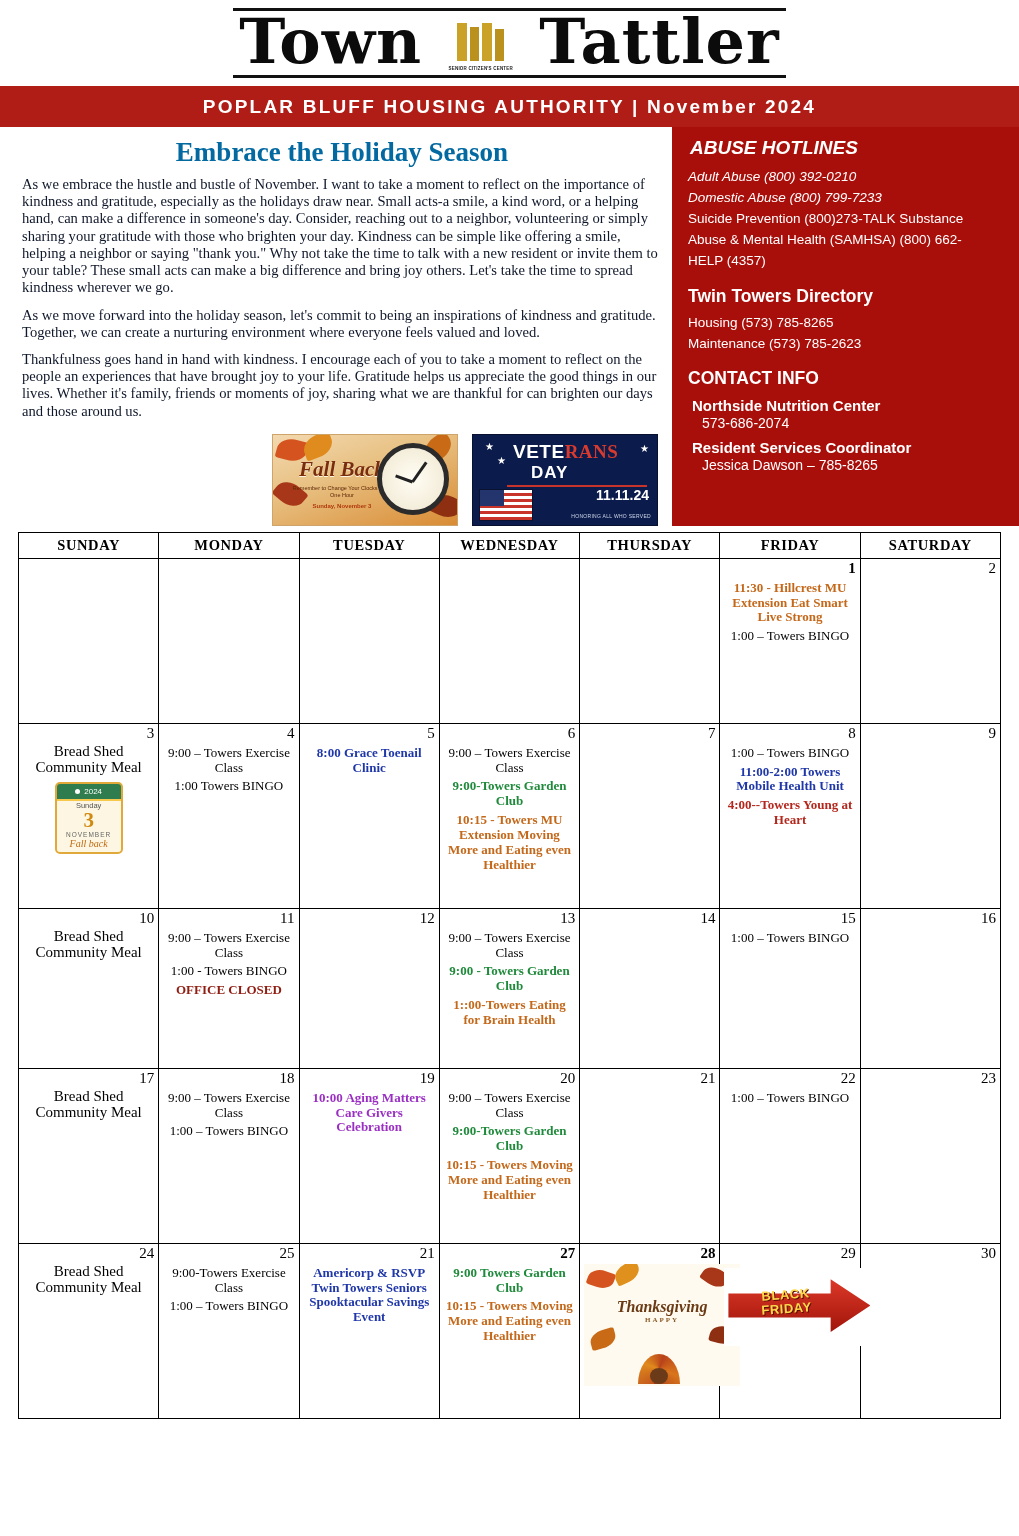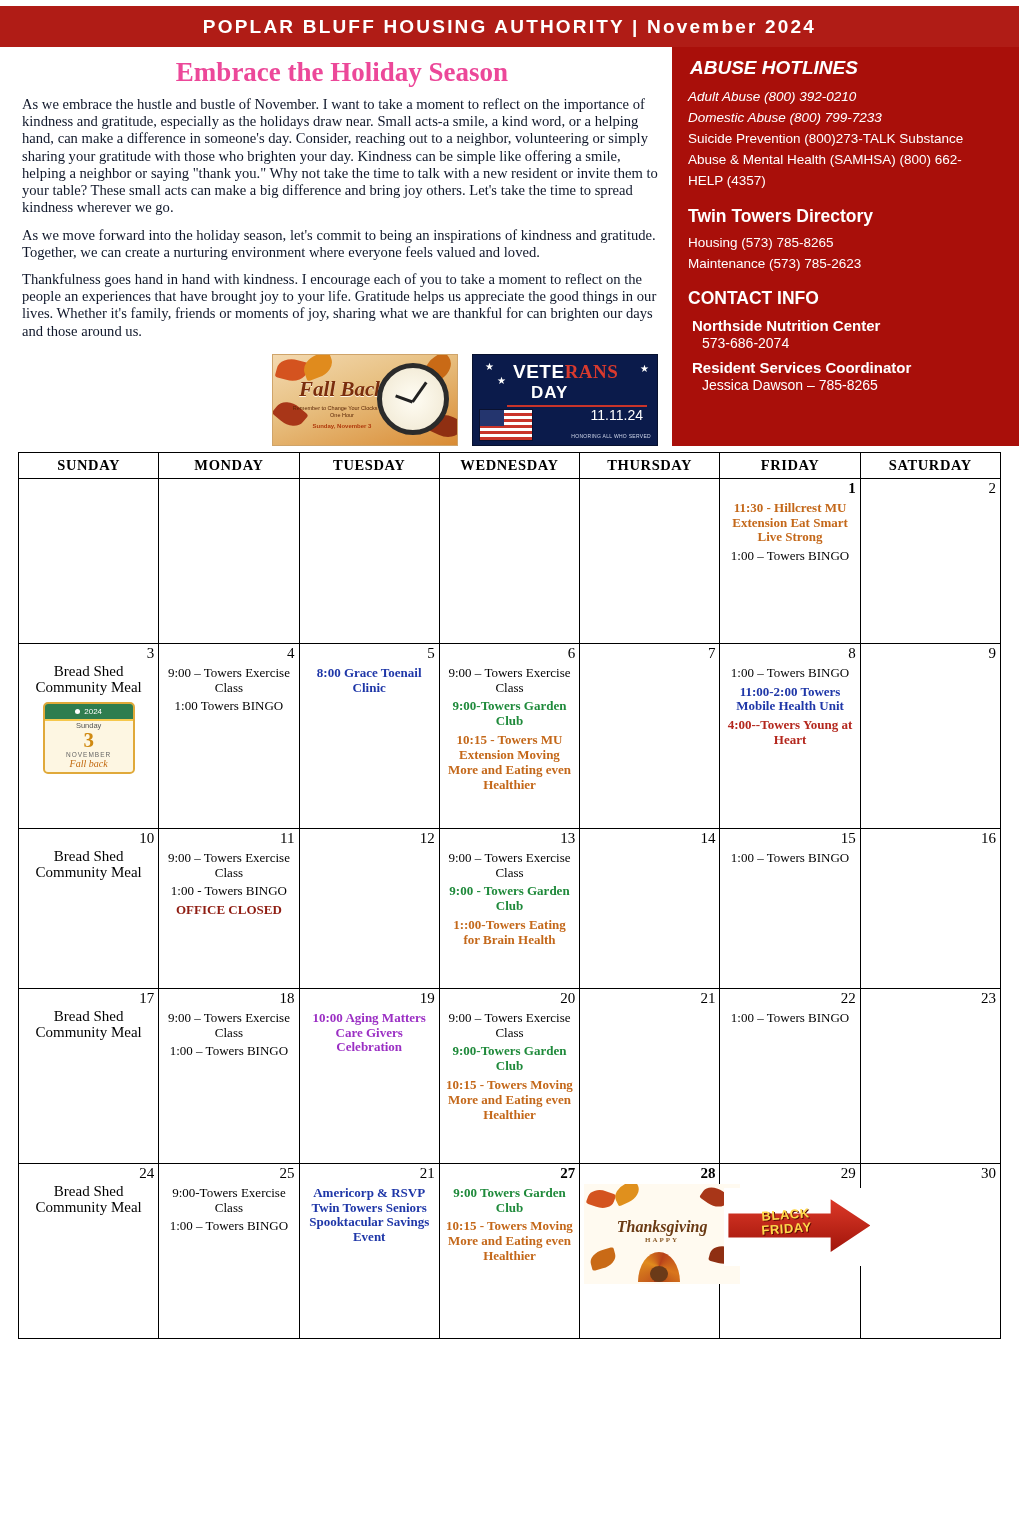--- a/index.html
+++ b/index.html
@@ -76,21 +76,21 @@
   .left-col { width: 672px; padding: 4px 10px 0 22px; position: relative; }
   .right-col {
     width: 347px;
     background: #a90f0a;
     color: #fff;
     padding: 10px 14px 6px 16px;
   }
 
   .article-title {
     text-align: center;
-    color: #ec4899;
+    color: #0369a1;
     font-weight: bold;
     font-size: 27px;
     margin: 6px 0 8px 0;
     font-family: "Liberation Serif", serif;
   }
   .article p {
     color: #0f172a;
     font-weight: normal;
     font-size: 14.6px;
     line-height: 1.18;
@@ -194,22 +194,22 @@
   .vet-rule { position:absolute; left:34px; top:50px; width:140px; height:2px; background:#c9342a;}
   .vet-flag {
     position:absolute; left:6px; top:54px; width:54px; height:32px;
     background: repeating-linear-gradient(#fff 0 3px,#c9342a 3px 6px);
     border:1px solid #0a1231;
   }
   .vet-flag:after{
     content:""; position:absolute; left:0; top:0; width:24px; height:16px; background:#24356e;
   }
   .vet-date {
-    position:absolute; right: 14px; top: 52px; font-family:"Liberation Sans",sans-serif;
-    font-weight:normal; font-size: 14px; color:#fff;
+    position:absolute; right: 8px; top: 52px; font-family:"Liberation Sans",sans-serif;
+    font-weight:bold; font-size: 14px; color:#fff;
   }
   .vet-note {
     position:absolute; right: 6px; bottom: 6px; font-family:"Liberation Sans",sans-serif;
     font-size: 5px; color:#cfd6ea; letter-spacing:.3px;
   }
   .vet-star { position:absolute; color:#fff; font-size:10px; }
 
   
   table.cal {
     border-collapse: collapse;
@@ -258,39 +258,39 @@
   .c-black { color: #000; }
   .sunday-label {
     text-align: center;
     font-size: 15px;
     line-height: 1.12;
     margin-top: 1px;
   }
 
   
   .mini-cal {
-    width: 92px; height: 72px; margin: 6px auto 0 auto;
+    width: 68px; height: 72px; margin: 6px auto 0 auto;
     background: #f6c84c; border: 2px solid #e0a93a; border-radius: 5px;
     position: relative; overflow: hidden;
   }
   .mini-cal .top {
     height: 15px; background: #2f7d4f; color: #fff;
     font-family:"Liberation Sans",sans-serif; font-size: 8px;
     display:flex; align-items:center; justify-content:center; gap:4px;
   }
   .mini-cal .dot { width:5px;height:5px;border-radius:50%;background:#fff;display:inline-block;}
   .mini-cal .body { background:#fdf6e2; height:55px; text-align:center; }
   .mini-cal .dow { font-family:"Liberation Sans",sans-serif; font-size:7.5px; color:#555; margin-top:2px;}
   .mini-cal .num { font-family:"Liberation Serif",serif; font-size:21px; font-weight:bold; color:#d08a12; line-height:1;}
   .mini-cal .mon { font-family:"Liberation Sans",sans-serif; font-size:6.5px; color:#666; letter-spacing:1px;}
   .mini-cal .fb { font-family:"Liberation Serif",serif; font-style:italic; font-size:10px; color:#c2690f;}
 
   
   .thanks {
-    width: 156px; height: 100px; margin: 2px auto 0 auto; position: relative;
+    width: 156px; height: 122px; margin: 2px auto 0 auto; position: relative;
     background: #fffaf0; overflow: hidden;
   }
   .thanks .tleaf { position:absolute; width:26px;height:18px;border-radius:60% 10% 60% 10%; }
   .thanks .tx { font-family:"Liberation Serif",serif; font-style:italic; font-weight:bold;
     font-size:16px; color:#6a3a14; position:absolute; left:0; right:0; top:34px; text-align:center;}
   .thanks .tx small { display:block; font-size:7px; letter-spacing:2px; font-style:normal; color:#8a5a28;}
   .turkey { position:absolute; left:52px; bottom:2px; width:46px; height:34px; }
   .turkey .fan { position:absolute; left:2px; bottom:0; width:42px; height:30px;
     border-radius: 50% 50% 0 0 / 100% 100% 0 0;
     background: conic-gradient(from 200deg, #c0531c, #e08b1d, #b8411a, #d9761c, #a33416);}
@@ -313,20 +313,30 @@
     font-size:13px; line-height:1.05; letter-spacing:.5px;
     text-shadow: 1px 1px 0 #5a0b04;
     transform: rotate(-4deg);
   }
 </style>
 </head>
 <body>
 
 <div class="page">
 
+  <div class="masthead">
+    <div class="masthead-title">
+      <span>Town</span>
+      <span class="logo-slot">
+        <span class="logo-bars"></span>
+        <span class="logo-caption">SENIOR CITIZEN'S CENTER</span>
+      </span>
+      <span>Tattler</span>
+    </div>
+  </div>
 
   <div class="banner">POPLAR BLUFF HOUSING AUTHORITY  |  November 2024</div>
 
   <div class="top-area">
 
     <div class="left-col">
       <div class="article-title">Embrace the Holiday Season</div>
       <div class="article">
         <p>As we embrace the hustle and bustle of November. I want to take a moment to reflect on the importance of kindness and gratitude, especially as the holidays draw near. Small acts-a smile, a kind word, or a helping hand, can make a difference in someone's day. Consider, reaching out to a neighbor, volunteering or simply sharing your gratitude with those who brighten your day. Kindness can be simple like offering a smile, helping a neighbor or saying "thank you." Why not take the time to talk with a new resident or invite them to your table? These small acts can make a big difference and bring joy others. Let's take the time to spread kindness wherever we go.</p>
         <p>As we move forward into the holiday season, let's commit to being an inspirations of kindness and gratitude. Together, we can create a nurturing environment where everyone feels valued and loved.</p>

